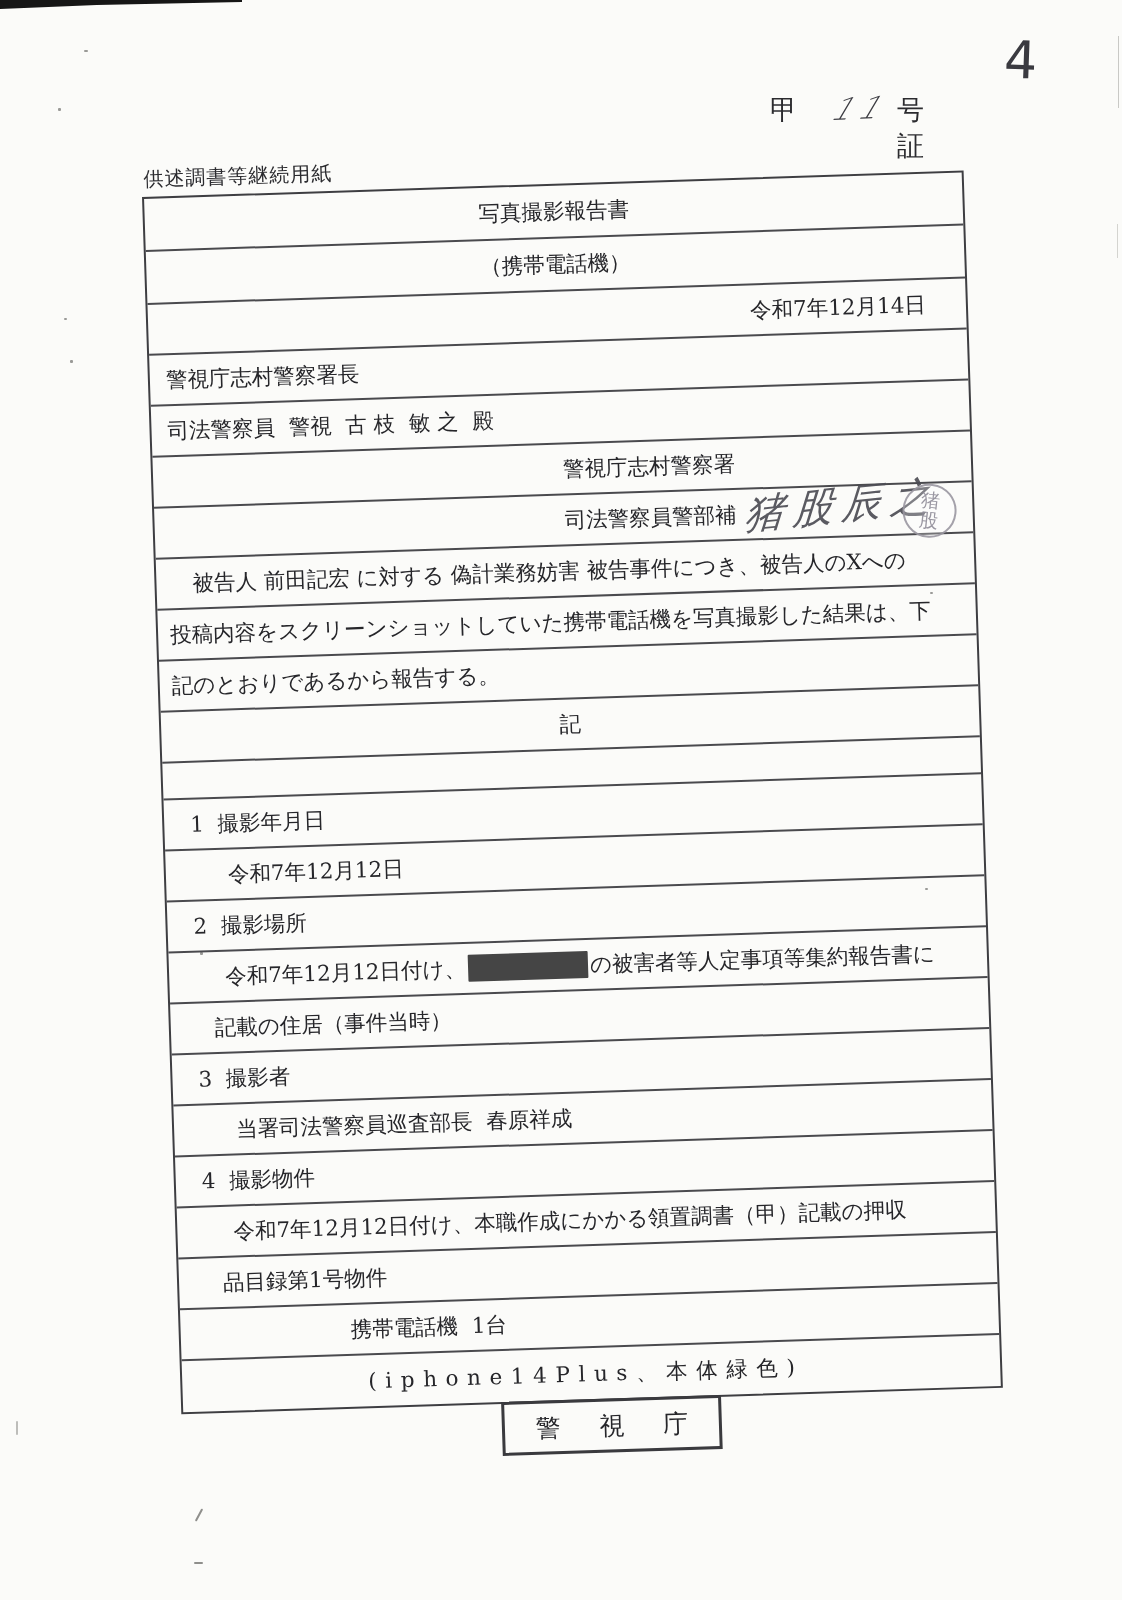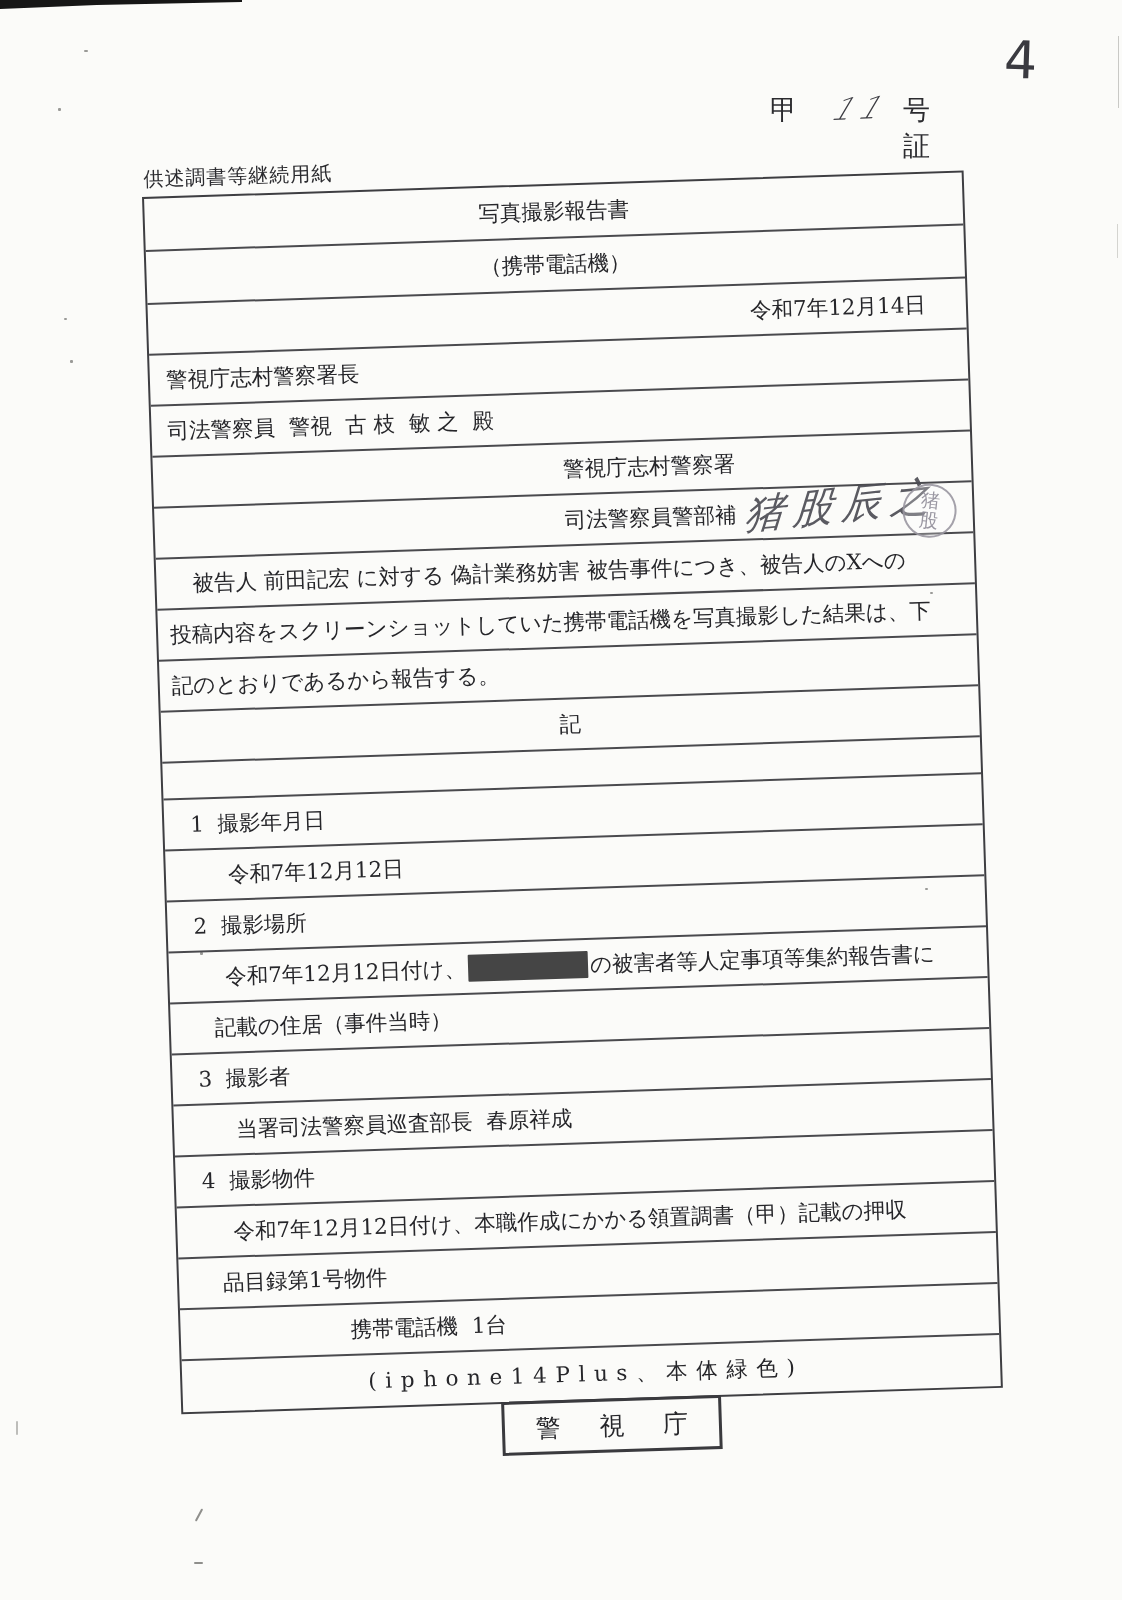--- a/index.html
+++ b/index.html
@@ -21,21 +21,21 @@
   .page-num{
     position:absolute;left:1004px;top:34px;font-size:52px;font-weight:400;
     font-family:"DejaVu Sans","Liberation Sans",sans-serif;color:#3a3a40;
     transform:rotate(2deg);line-height:1;
   }
   .exhibit-line{position:absolute;left:770px;top:92px;height:40px;}
   .exhibit-prefix,.exhibit-suffix{
     position:absolute;top:0;font-size:27px;letter-spacing:4px;color:#2b2b2f;
   }
   .exhibit-prefix{left:0;}
-  .exhibit-suffix{left:133px;}
+  .exhibit-suffix{left:127px;}
   .exhibit-num{
     position:absolute;left:66px;top:-2px;font-size:31px;font-weight:300;
     font-family:"DejaVu Sans","Liberation Sans",sans-serif;color:#3c3c42;
     transform:skewX(-33deg) rotate(-3deg);letter-spacing:6px;
   }
   
   .tilt-wrap{
     position:absolute;left:142px;top:197px;width:822px;
     transform:rotate(-1.85deg);transform-origin:0 0;
   }

